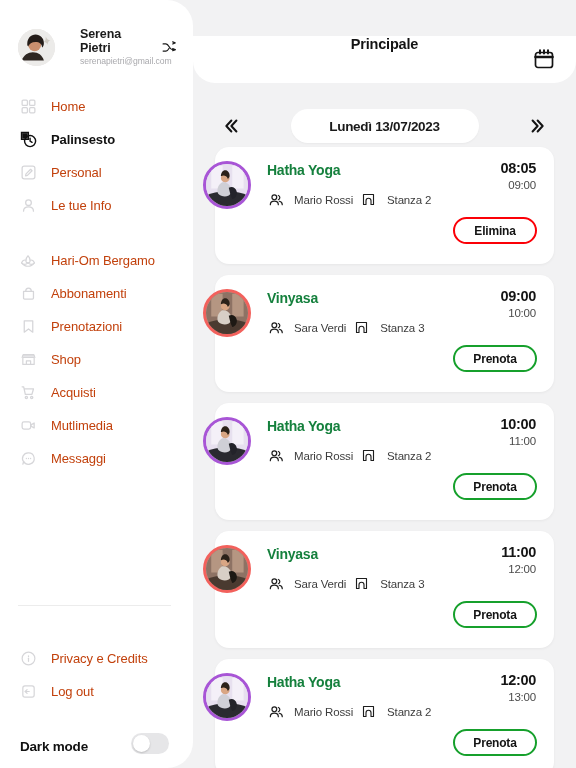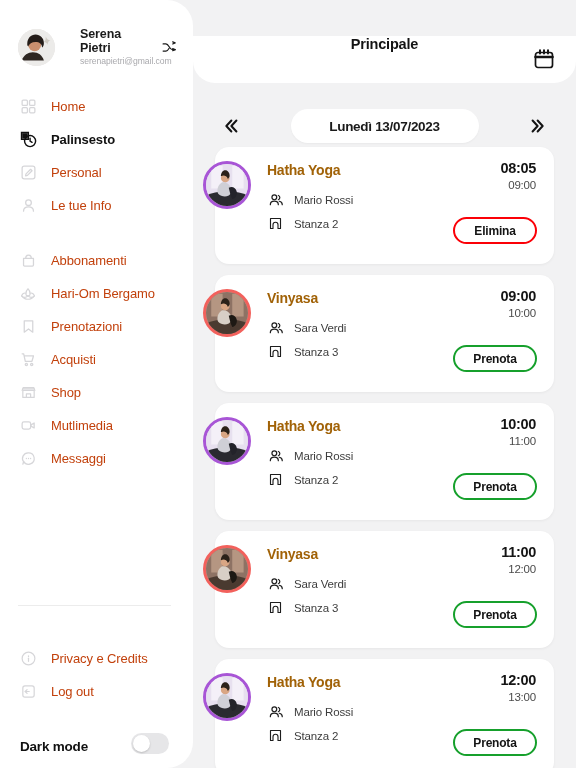--- a/index.html
+++ b/index.html
@@ -77,24 +77,24 @@
   .card {
     background: #fff; border-radius: 14px; height: 117px; position: relative;
     padding: 14px 18px 14px 52px; box-shadow: 0 1px 3px rgba(0,0,0,.05); flex: none;
   }
   .card-avatar {
     position: absolute; left: -12px; top: 14px; width: 48px; height: 48px;
     border-radius: 50%; overflow: hidden; border: 3px solid #a855d6; background: #ded6ec;
   }
   .card-avatar.ring-coral { border-color: #f2615c; background: #c9aa9c; }
   .card-avatar svg { display: block; width: 100%; height: 100%; }
-  .card-title { font-size: 14px; font-weight: 700; color: #a16207; letter-spacing: -0.25px; line-height: 18px; }
+  .card-title { font-size: 14px; font-weight: 700; color: #15803d; letter-spacing: -0.25px; line-height: 18px; }
   .card-time-main { position: absolute; right: 18px; top: 13px; font-size: 14.5px; font-weight: 700; color: #141414; letter-spacing: -0.3px; }
   .card-time-end { position: absolute; right: 18px; top: 32px; font-size: 11.5px; color: #4b4b4b; letter-spacing: -0.2px; }
-  .meta { margin-top: 12px; display: flex; flex-direction: column; gap: 7px; }
+  .meta { margin-top: 12px; display: flex; gap: 7px; }
   .meta-row { display: flex; align-items: center; gap: 10px; }
   .meta-ico { width: 17px; height: 17px; flex: none; display: flex; align-items: center; justify-content: center; }
   .meta-text { font-size: 11.5px; color: #3d3d3d; letter-spacing: -0.15px; }
   .card-action {
     position: absolute; right: 17px; bottom: 20px; min-width: 84px; height: 27px; padding: 0 13px;
     border-radius: 14px; background: #fff; display: flex; align-items: center; justify-content: center;
     font-size: 12px; font-weight: 700; letter-spacing: -0.2px; cursor: pointer;
     border: 2px solid #16a02c; color: #141414;
   }
   .card-action.danger { border-color: #fb0007; }
@@ -172,66 +172,66 @@
               <path d="M5 20c0-3.9 3.1-6 7-6s7 2.1 7 6"></path>
           </svg>
         </span>
         <span class="nav-label">Le tue Info</span>
       </div>
     </nav>
 
     <nav class="nav nav-group-2">
       <div class="nav-item">
         <span class="nav-ico">
-          <svg width="17" height="17" viewBox="0 0 24 24" fill="none" stroke="#d6d6d9" stroke-width="1.8" stroke-linecap="round" stroke-linejoin="round">
-            <path d="M5 9h14v9.5a1.5 1.5 0 0 1-1.5 1.5h-11A1.5 1.5 0 0 1 5 18.5z"></path>
-            <path d="M8 9c0-2.5 1.6-4.5 4-4.5S16 6.5 16 9"></path>
-          </svg>
-        </span>
-        <span class="nav-label">Abbonamenti</span>
-      </div>
-      <div class="nav-item">
-        <span class="nav-ico">
           <svg width="18" height="18" viewBox="0 0 24 24" fill="none" stroke="#d6d6d9" stroke-width="1.5" stroke-linecap="round" stroke-linejoin="round">
             <path d="M12 5c2 2 2.8 4.2 2.8 6.5 0 1.6-1.2 3-2.8 3s-2.8-1.4-2.8-3C9.2 9.2 10 7 12 5z"></path>
             <path d="M12 14.5c-2.6 2.2-6.2 2.2-8.6 0 1.1-2.8 3.6-4.3 6-3.6"></path>
             <path d="M12 14.5c2.6 2.2 6.2 2.2 8.6 0-1.1-2.8-3.6-4.3-6-3.6"></path>
             <path d="M3.4 14.5c2.4 3.2 6 4.5 8.6 4.5s6.2-1.3 8.6-4.5"></path>
           </svg>
         </span>
         <span class="nav-label">Hari-Om Bergamo</span>
       </div>
       <div class="nav-item">
         <span class="nav-ico">
           <svg width="17" height="17" viewBox="0 0 24 24" fill="none" stroke="#d6d6d9" stroke-width="1.8" stroke-linecap="round" stroke-linejoin="round">
+            <path d="M5 9h14v9.5a1.5 1.5 0 0 1-1.5 1.5h-11A1.5 1.5 0 0 1 5 18.5z"></path>
+            <path d="M8 9c0-2.5 1.6-4.5 4-4.5S16 6.5 16 9"></path>
+          </svg>
+        </span>
+        <span class="nav-label">Abbonamenti</span>
+      </div>
+      <div class="nav-item">
+        <span class="nav-ico">
+          <svg width="17" height="17" viewBox="0 0 24 24" fill="none" stroke="#d6d6d9" stroke-width="1.8" stroke-linecap="round" stroke-linejoin="round">
             <path d="M6 4h12v16l-6-4.5L6 20z"></path>
           </svg>
         </span>
         <span class="nav-label">Prenotazioni</span>
-      </div>
-      <div class="nav-item">
-        <span class="nav-ico">
-          <svg width="17" height="17" viewBox="0 0 24 24" fill="none" stroke="#d6d6d9" stroke-width="1.8" stroke-linecap="round" stroke-linejoin="round">
-            <path d="M3 4h2.2l2.3 10.5h9.4L19 7H6"></path>
-            <circle cx="9" cy="19" r="1.6"></circle>
-              <circle cx="16.5" cy="19" r="1.6"></circle>
-          </svg>
-        </span>
-        <span class="nav-label">Acquisti</span>
       </div>
       <div class="nav-item">
         <span class="nav-ico">
           <svg width="17" height="17" viewBox="0 0 24 24" fill="none" stroke="#d6d6d9" stroke-width="1.7" stroke-linecap="round" stroke-linejoin="round">
             <path d="M4 9h16v10H4z"></path>
               <path d="M3 9l1.6-4h14.8L21 9"></path>
             <path d="M9 19v-5h6v5"></path>
               <path d="M4 7h16"></path>
           </svg>
         </span>
         <span class="nav-label">Shop</span>
+      </div>
+      <div class="nav-item">
+        <span class="nav-ico">
+          <svg width="17" height="17" viewBox="0 0 24 24" fill="none" stroke="#d6d6d9" stroke-width="1.8" stroke-linecap="round" stroke-linejoin="round">
+            <path d="M3 4h2.2l2.3 10.5h9.4L19 7H6"></path>
+            <circle cx="9" cy="19" r="1.6"></circle>
+              <circle cx="16.5" cy="19" r="1.6"></circle>
+          </svg>
+        </span>
+        <span class="nav-label">Acquisti</span>
       </div>
       <div class="nav-item">
         <span class="nav-ico">
           <svg width="17" height="17" viewBox="0 0 24 24" fill="none" stroke="#d6d6d9" stroke-width="1.8" stroke-linecap="round" stroke-linejoin="round">
             <rect x="3" y="7" width="12" height="10" rx="2.5"></rect>
             <path d="M15 11.5l5-3v7l-5-3z"></path>
           </svg>
         </span>
         <span class="nav-label">Mutlimedia</span>
       </div>

